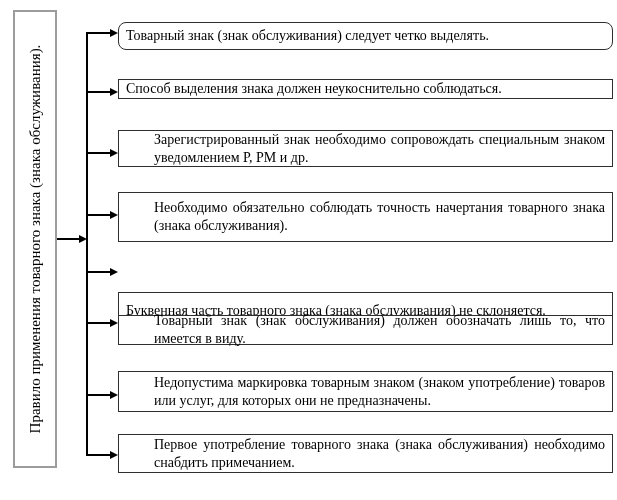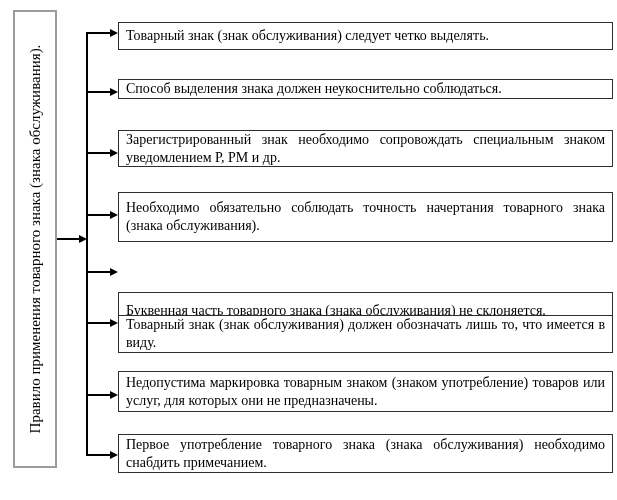--- a/index.html
+++ b/index.html
@@ -73,27 +73,27 @@
     border: 1px solid #2e2e2e;
     box-sizing: border-box;
     background: #ffffff;
     display: flex;
     align-items: center;
     padding: 1px 7px;
     font-size: 14px;
     line-height: 18px;
   }
   .node span { display: block; width: 100%; text-align: left; }
-  .node.justify span { text-align: justify; }
-  .b1 { top: 22px;  height: 28px; }
+  .node.justify span { text-align: justify; margin-left: 28px; }
+  .b1 { top: 22px;  height: 28px; border-radius: 8px; }
   .b2 { top: 79px;  height: 20px; }
   .b3 { top: 130px; height: 37px; }
   .b4 { top: 192px; height: 50px; }
   .b5 { top: 252px; height: 38px; margin-top: 40px; }
-  .b6 { top: 315px; height: 38px; }
+  .b6 { top: 315px; height: 30px; }
   .b7 { top: 371px; height: 41px; }
   .b8 { top: 434px; height: 39px; }
   .b5 span { max-width: 430px; }
 </style>
 </head>
 <body>
 
 <div id="canvas">
 
   <div class="root-box">

